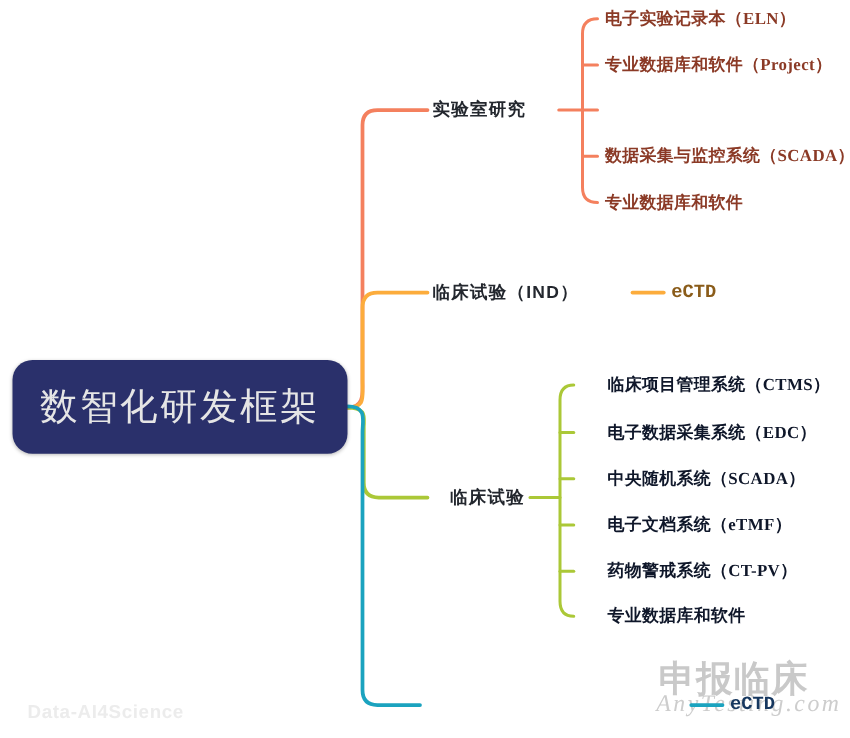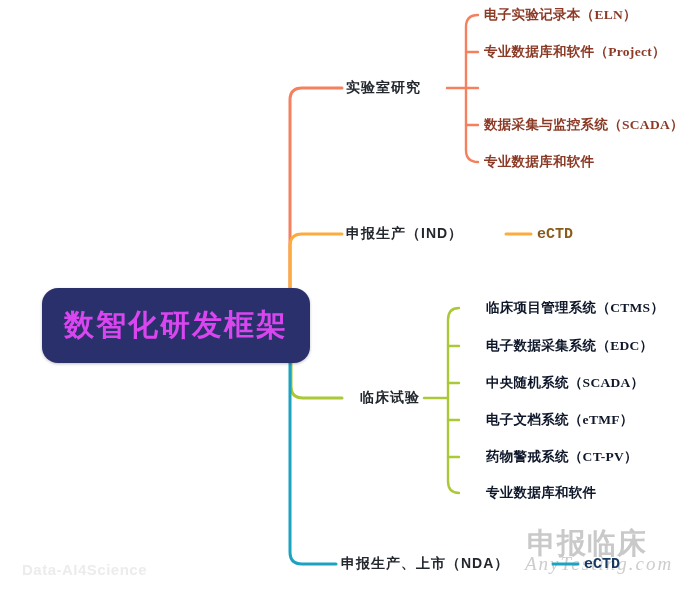--- a/index.html
+++ b/index.html
@@ -12,25 +12,24 @@
   }
   #wires{position:absolute;left:0;top:0;z-index:2;}
   .abs{position:absolute;white-space:nowrap;}
   .vcenter{transform:translateY(-50%);}
   
   .root-node{
     left:10px;top:288px;width:268px;height:75px;
     background:#2A306B;
     border-radius:16px;
     display:flex;align-items:center;justify-content:center;
-    color:#d946ef;
-    font-size:30px;font-weight:700;letter-spacing:2px;
+    color:#e5e5e5;
+    font-size:30px;font-weight:400;letter-spacing:2px;
     z-index:3;
     box-shadow:0 1px 3px rgba(0,0,0,0.25);
-    margin-left:32px;
   }
   
   .branch-label{
     font-size:14px;font-weight:600;color:#23272E;
     letter-spacing:1px;z-index:3;
   }
   
   .leaf{
     font-family:"Liberation Serif","DejaVu Serif",serif;
     font-size:13.5px;font-weight:600;letter-spacing:0.3px;z-index:3;
@@ -99,27 +98,26 @@
   </svg>
 
   <div class="abs root-node">数智化研发框架</div>
 
   <div class="abs vcenter branch-label" style="left:346px;top:88px;">实验室研究</div>
   <div class="abs vcenter leaf lab" style="left:484px;top:15px;">电子实验记录本（ELN）</div>
   <div class="abs vcenter leaf lab" style="left:484px;top:52px;">专业数据库和软件（Project）</div>
   <div class="abs vcenter leaf lab" style="left:484px;top:125px;">数据采集与监控系统（SCADA）</div>
   <div class="abs vcenter leaf lab" style="left:484px;top:162px;">专业数据库和软件</div>
 
-  <div class="abs vcenter branch-label" style="left:346px;top:234px;">申报生产（IND）</div>
+  <div class="abs vcenter branch-label" style="left:346px;top:234px;">临床试验（IND）</div>
   <div class="abs vcenter ectd ind" style="left:537px;top:234px;">eCTD</div>
 
   <div class="abs vcenter branch-label" style="left:360px;top:398px;">临床试验</div>
   <div class="abs vcenter leaf clinical" style="left:466px;top:308px;">临床项目管理系统（CTMS）</div>
   <div class="abs vcenter leaf clinical" style="left:466px;top:346px;">电子数据采集系统（EDC）</div>
   <div class="abs vcenter leaf clinical" style="left:466px;top:383px;">中央随机系统（SCADA）</div>
   <div class="abs vcenter leaf clinical" style="left:466px;top:420px;">电子文档系统（eTMF）</div>
   <div class="abs vcenter leaf clinical" style="left:466px;top:457px;">药物警戒系统（CT-PV）</div>
   <div class="abs vcenter leaf clinical" style="left:466px;top:493px;">专业数据库和软件</div>
 
-  <div class="abs vcenter branch-label" style="left:341px;top:564px;">申报生产、上市（NDA）</div>
   <div class="abs vcenter ectd nda" style="left:584px;top:564px;">eCTD</div>
 
 </div>
 
 </body></html>

